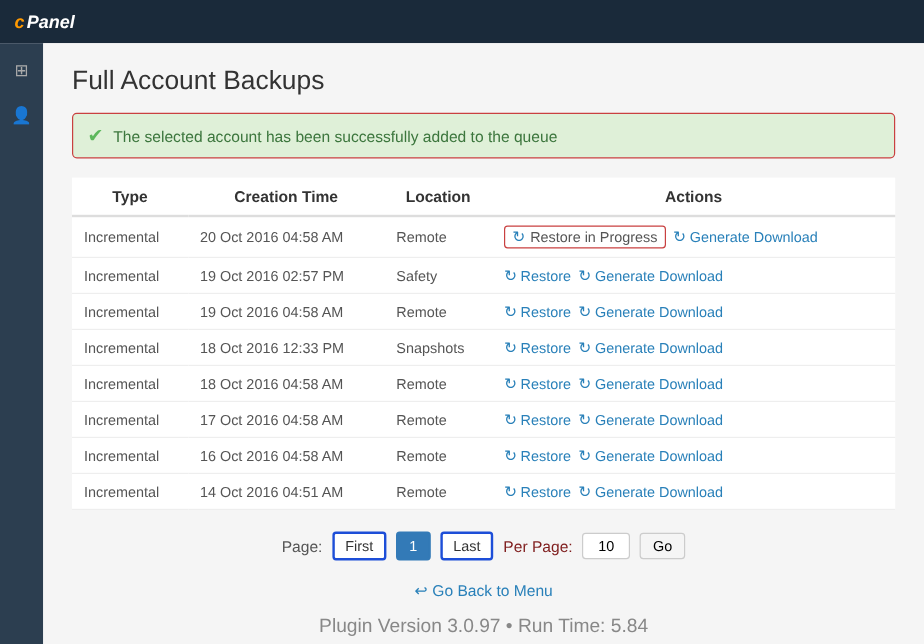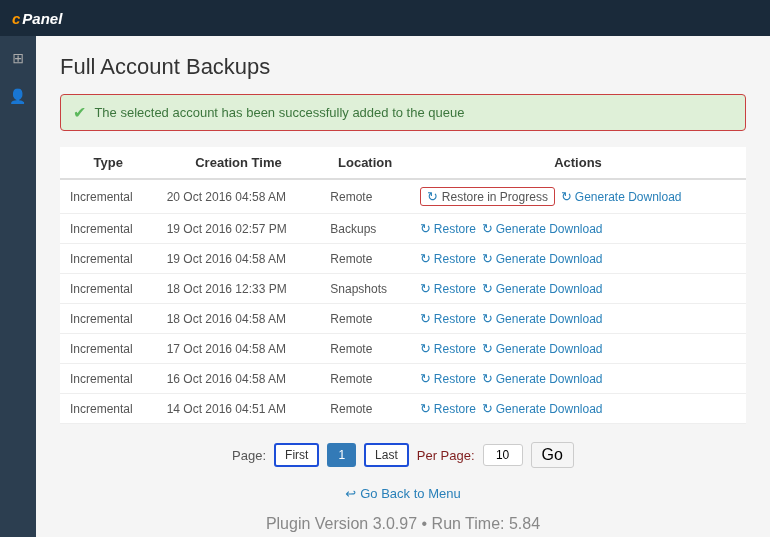--- a/index.html
+++ b/index.html
@@ -162,21 +162,21 @@
       padding: 3px 5px;
       font-size: 12px;
       text-align: center;
     }
     .go-btn {
       background: #f5f5f5;
       border: 1px solid #ccc;
       padding: 3px 10px;
       border-radius: 3px;
       cursor: pointer;
-      font-size: 16px;
+      font-size: 12px;
     }
 
     
     .back-menu {
       text-align: center;
       margin-top: 18px;
     }
     .back-menu a {
       color: #2980b9;
       text-decoration: none;
@@ -246,21 +246,21 @@
             <td>20 Oct 2016 04:58 AM</td>
             <td>Remote</td>
             <td><span class="restore-in-progress">
                 <span class="spin-icon">↻</span>
                 <span>Restore in Progress</span>
               </span><button class="btn-action"><span class="icon">↻</span> Generate Download</button></td>
           </tr>
           <tr>
             <td>Incremental</td>
             <td>19 Oct 2016 02:57 PM</td>
-            <td>Backups</td>
+            <td>Safety</td>
             <td><button class="btn-action"><span class="icon">↻</span> Restore</button><button class="btn-action"><span class="icon">↻</span> Generate Download</button></td>
           </tr>
           <tr>
             <td>Incremental</td>
             <td>19 Oct 2016 04:58 AM</td>
             <td>Remote</td>
             <td><button class="btn-action"><span class="icon">↻</span> Restore</button><button class="btn-action"><span class="icon">↻</span> Generate Download</button></td>
           </tr>
           <tr>
             <td>Incremental</td>

